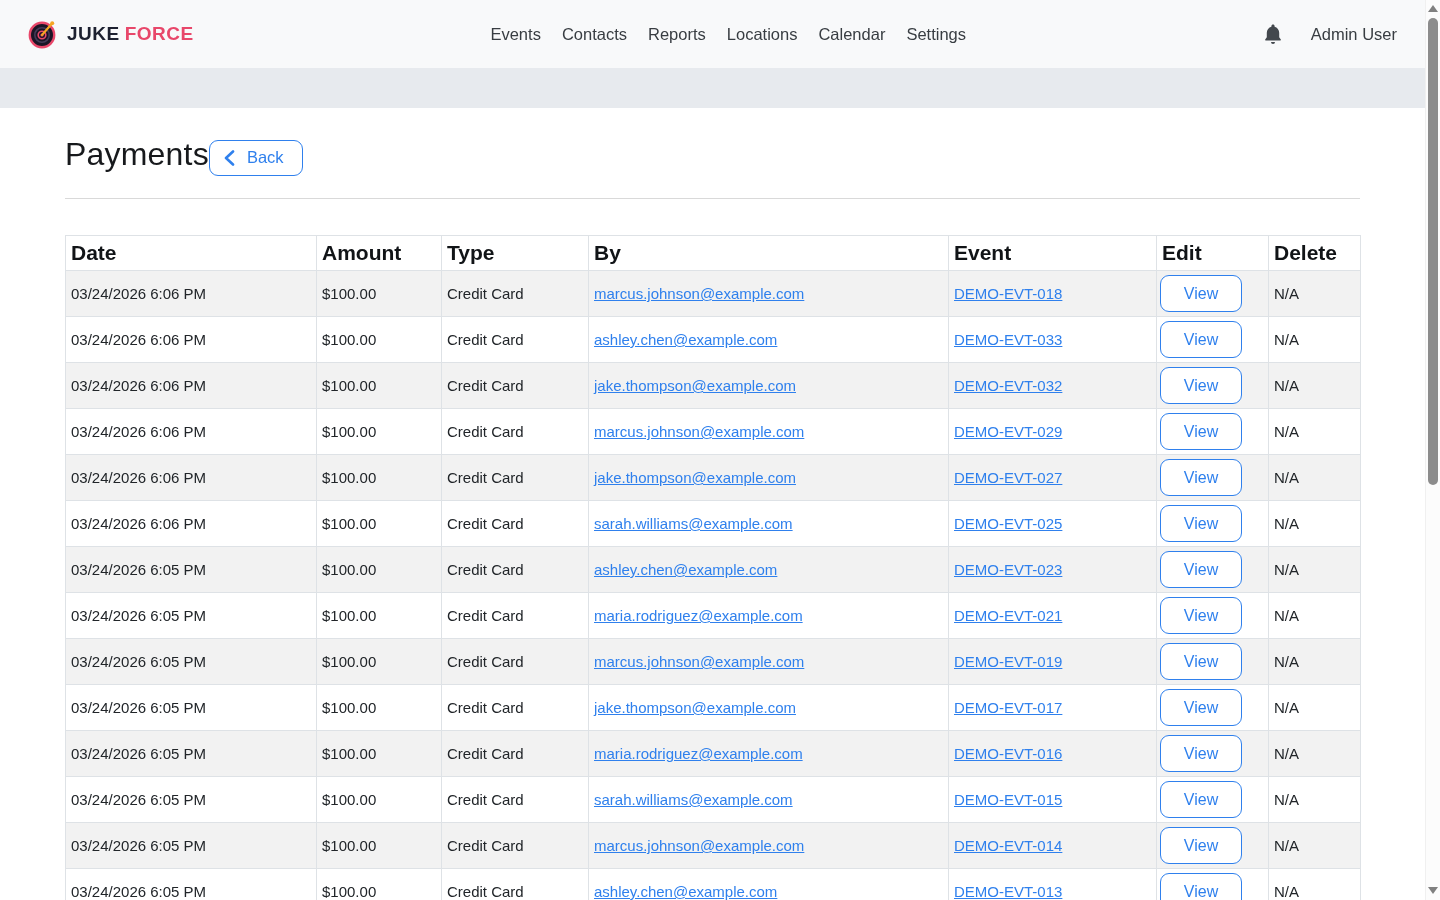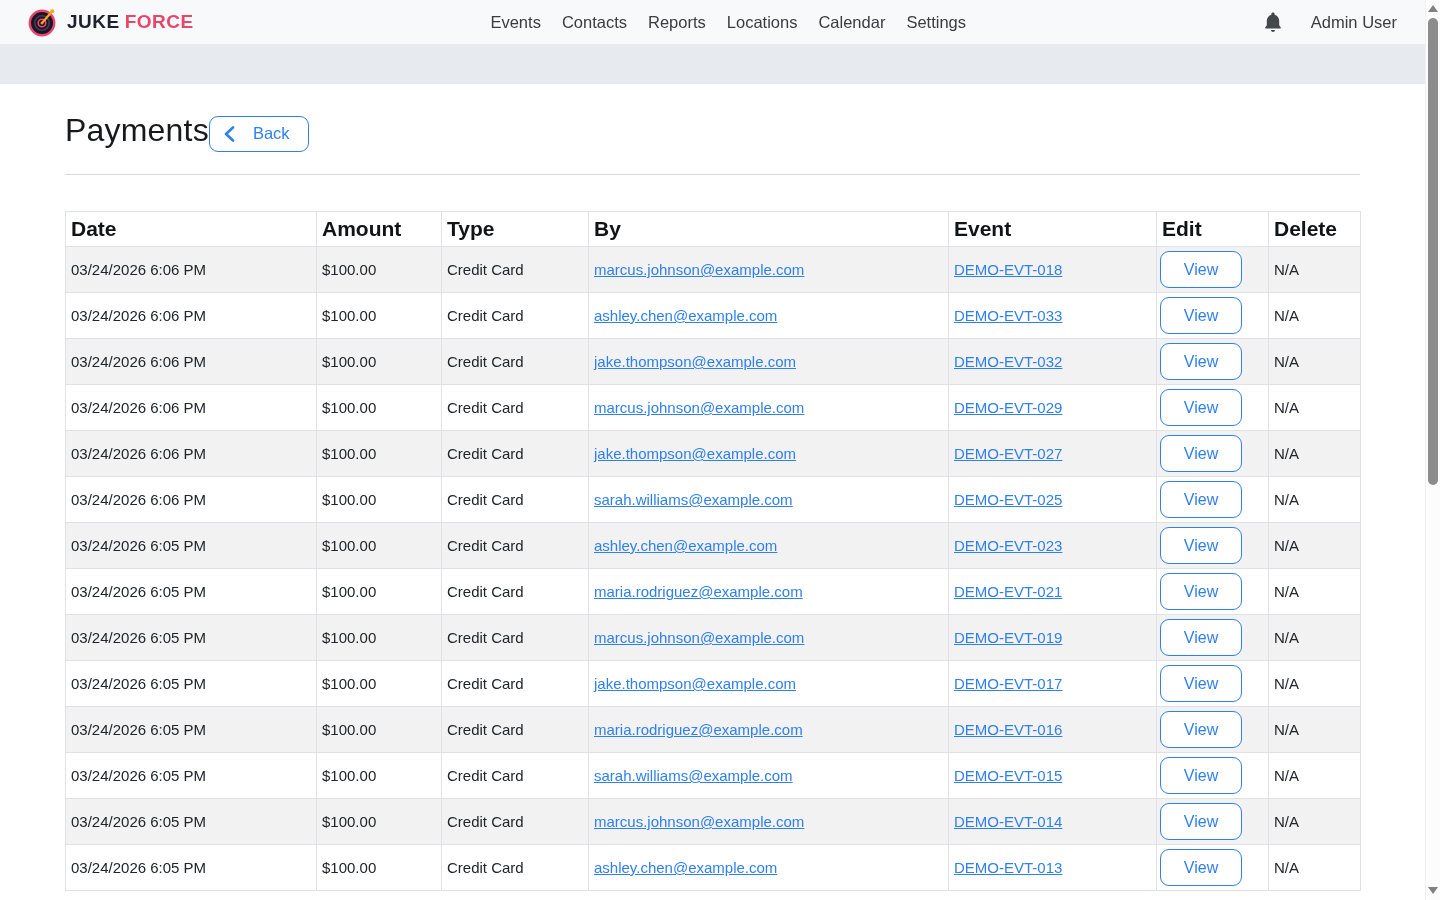--- a/index.html
+++ b/index.html
@@ -7,21 +7,21 @@
   body {
     font-family: "Liberation Sans", "DejaVu Sans", sans-serif;
     background: #ffffff;
     color: #212529;
     position: relative;
   }
   .viewport { position: absolute; top: 0; left: 0; width: 1425px; height: 900px; overflow: hidden; background: #fff; }
 
   
   .navbar {
-    height: 44px; background: #f8f9fa;
+    height: 68px; background: #f8f9fa;
     display: flex; align-items: center;
     padding: 0 28px;
   }
   .brand { display: flex; align-items: center; gap: 9px; cursor: pointer; }
   .brand-icon { width: 30px; height: 30px; display: block; }
   .brand-text { font-size: 19px; font-weight: 800; letter-spacing: .5px; white-space: nowrap; }
   .brand-primary { color: #1d2130; }
   .brand-secondary { color: #e8476a; margin-left: 5px; }
 
   .nav-links {
@@ -36,21 +36,21 @@
   .user-name { font-size: 16.5px; color: #383d42; cursor: pointer; }
 
   
   .sub-band { height: 40px; background: #e7eaee; }
 
   
   .main { padding: 0 65px; }
   .title-row { margin-top: 28px; display: flex; align-items: flex-start; }
   .page-title { font-size: 32px; font-weight: 400; color: #17191c; letter-spacing: .2px; }
   .btn-back {
-    display: inline-flex; align-items: center; gap: 18px;
+    display: inline-flex; align-items: center; gap: 12px;
     background: #fff; border: 1px solid #2f80ed; border-radius: 9px;
     color: #2f80ed; font-size: 16.5px; font-family: inherit;
     padding: 7px 18px 8px 14px; cursor: pointer; margin-top: 4px;
   }
   .divider { border: none; border-top: 1px solid #d9d9d9; margin-top: 22px; }
 
   
   .payments-table {
     margin-top: 36px;
     border-collapse: collapse; table-layout: fixed;

